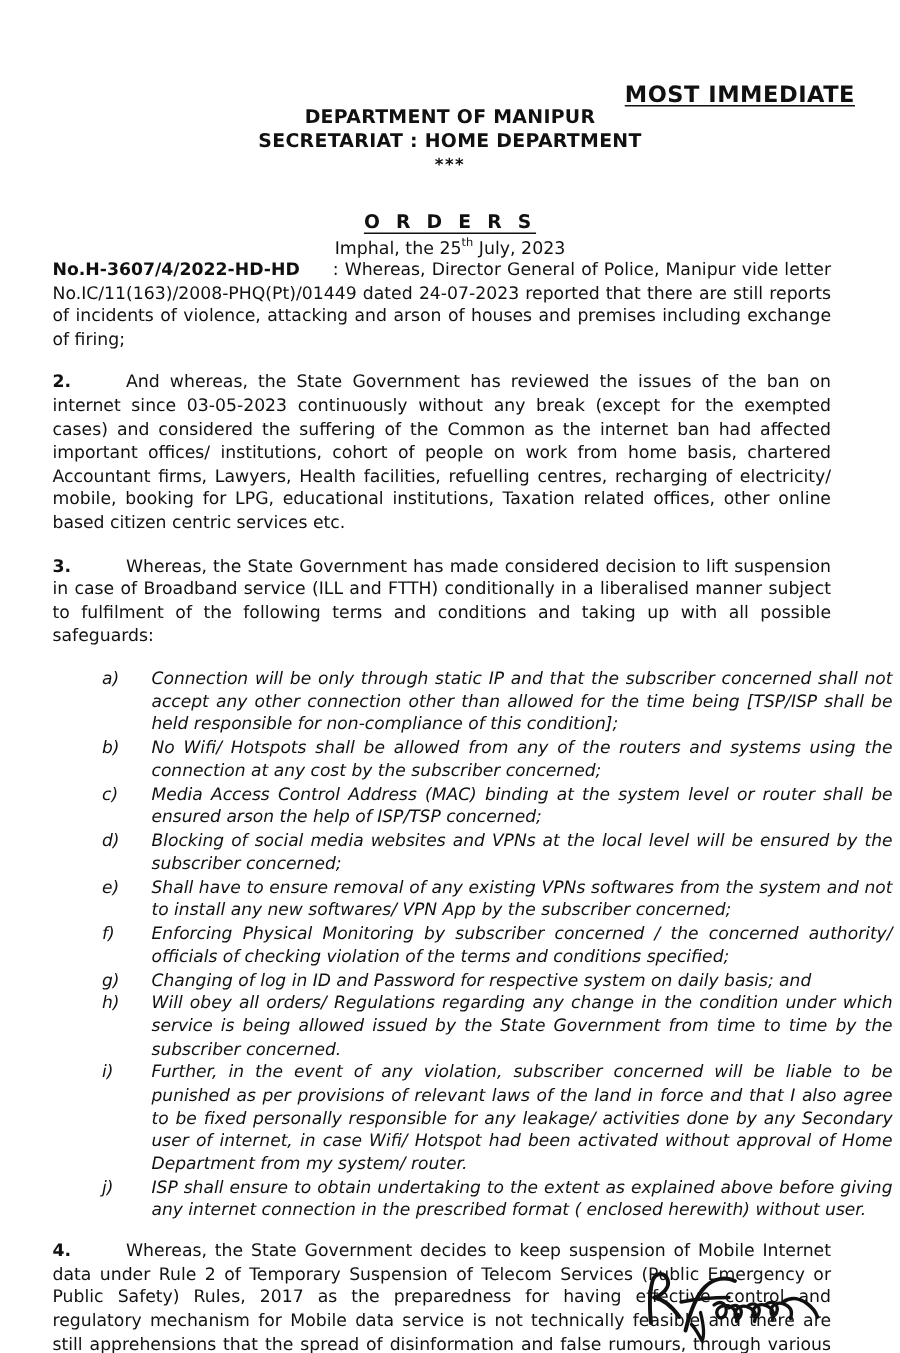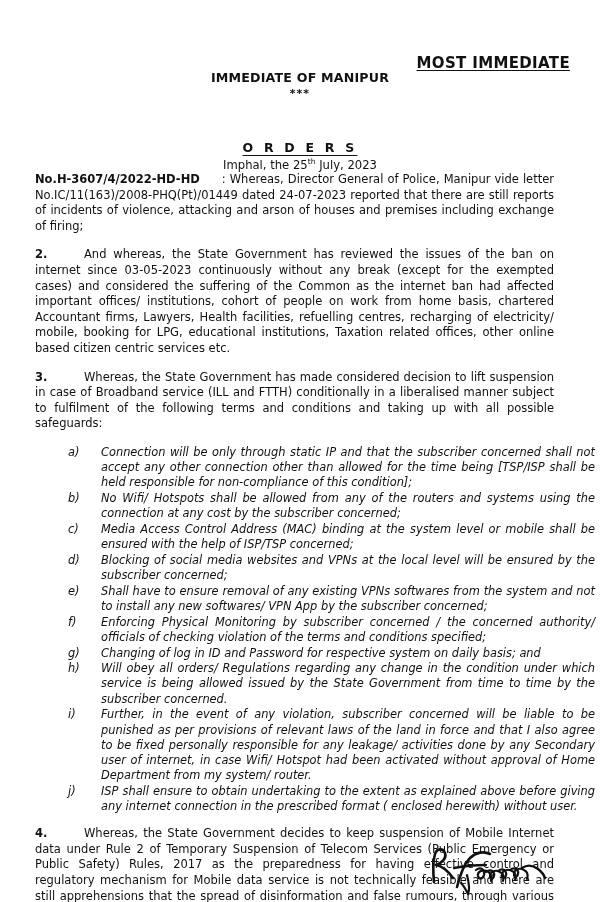--- a/index.html
+++ b/index.html
@@ -171,21 +171,22 @@
 </head>
 <body>
 
 <div class="page">
 
   <div class="most-immediate-row">
     <span class="most-immediate">MOST IMMEDIATE</span>
   </div>
 
   <div class="masthead">
-    <div class="gov-line">IMMEDIATE OF MANIPUR</div>
+    <div class="gov-line">DEPARTMENT OF MANIPUR</div>
+    <div class="dept-line">SECRETARIAT : HOME DEPARTMENT</div>
     <div class="stars">***</div>
   </div>
 
   <div class="orders-block">
     <div><span class="orders-title">O R D E R S</span></div>
     <div class="orders-place">
       <span>Imphal, the 25</span><sup>th</sup><span> July, 2023</span>
     </div>
   </div>
 
@@ -194,21 +195,21 @@
     <p class="para"><span class="ref-no">No.H-3607/4/2022-HD-HD</span><span class="ref-gap"></span><span>:</span> <span>Whereas, Director General of Police, Manipur vide letter No.IC/11(163)/2008-PHQ(Pt)/01449 dated 24-07-2023 reported that there are still reports of incidents of violence, attacking and arson of houses and premises including exchange of firing;</span></p>
 
     <p class="para"><span class="pnum">2.</span><span class="pindent"></span><span>And whereas, the State Government has reviewed the issues of the ban on internet since 03-05-2023 continuously without any break (except for the exempted cases) and considered the suffering of the Common as the internet ban had affected important offices/ institutions, cohort of people on work from home basis, chartered Accountant firms, Lawyers, Health facilities, refuelling centres, recharging of electricity/ mobile, booking for LPG, educational institutions, Taxation related offices, other online based citizen centric services etc.</span></p>
 
     <p class="para"><span class="pnum">3.</span><span class="pindent"></span><span>Whereas, the State Government has made considered decision to lift suspension in case of Broadband service (ILL and FTTH) conditionally in a liberalised manner subject to fulfilment of the following terms and conditions and taking up with all possible safeguards:</span></p>
 
     <div class="list-wrap">
       <ol class="cond-list">
         <li><span class="marker">a)</span><span>Connection will be only through static IP and that the subscriber concerned shall not accept any other connection other than allowed for the time being [TSP/ISP shall be held responsible for non-compliance of this condition];</span></li>
         <li><span class="marker">b)</span><span>No Wifi/ Hotspots shall be allowed from any of the routers and systems using the connection at any cost by the subscriber concerned;</span></li>
-        <li><span class="marker">c)</span><span>Media Access Control Address (MAC) binding at the system level or mobile shall be ensured with the help of ISP/TSP concerned;</span></li>
+        <li><span class="marker">c)</span><span>Media Access Control Address (MAC) binding at the system level or router shall be ensured arson the help of ISP/TSP concerned;</span></li>
         <li><span class="marker">d)</span><span>Blocking of social media websites and VPNs at the local level will be ensured by the subscriber concerned;</span></li>
         <li><span class="marker">e)</span><span>Shall have to ensure removal of any existing VPNs softwares from the system and not to install any new softwares/ VPN App by the subscriber concerned;</span></li>
         <li><span class="marker">f)</span><span>Enforcing Physical Monitoring by subscriber concerned / the concerned authority/ officials of checking violation of the terms and conditions specified;</span></li>
         <li><span class="marker">g)</span><span>Changing of log in ID and Password for respective system on daily basis; and</span></li>
         <li><span class="marker">h)</span><span>Will obey all orders/ Regulations regarding any change in the condition under which service is being allowed issued by the State Government from time to time by the subscriber concerned.</span></li>
         <li><span class="marker">i)</span><span>Further, in the event of any violation, subscriber concerned will be liable to be punished as per provisions of relevant laws of the land in force and that I also agree to be fixed personally responsible for any leakage/ activities done by any Secondary user of internet, in case Wifi/ Hotspot had been activated without approval of Home Department from my system/ router.</span></li>
         <li><span class="marker">j)</span><span>ISP shall ensure to obtain undertaking to the extent as explained above before giving any internet connection in the prescribed format ( enclosed herewith) without user.</span></li>
       </ol>
     </div>
 

